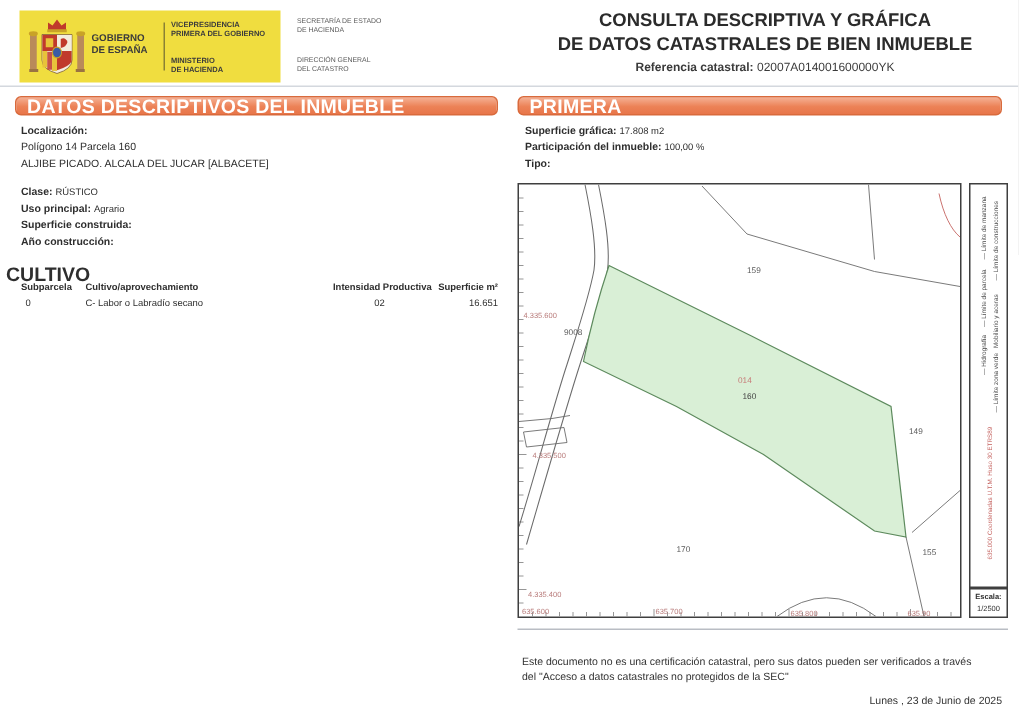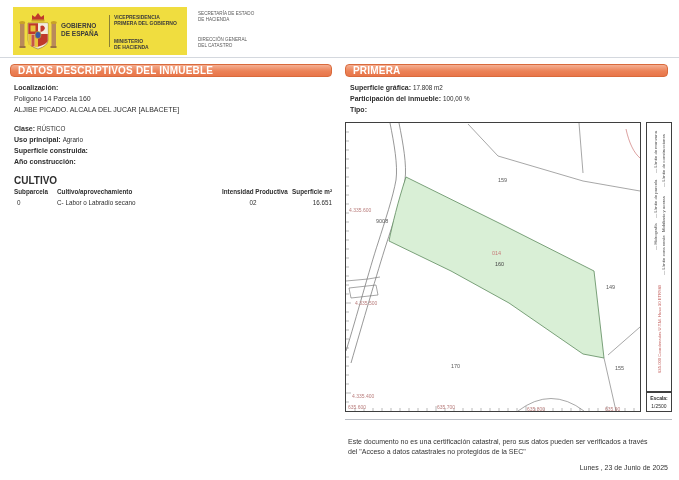--- a/index.html
+++ b/index.html
@@ -13,21 +13,21 @@
   #logo-divider{left:96px;top:8px;width:1px;height:32px;background:#8a8134;}
   .dept-txt{font-size:4.6px;line-height:1.3;color:#5a5a5a;white-space:pre-line;}
   #title-wrap{left:352px;top:6px;width:316px;text-align:center;}
   .title-line{font-size:12.3px;font-weight:bold;color:#2b2b2b;line-height:1.28;}
   #ref-line{font-size:8px;margin-top:3px;color:#3a3a3a;}
   #ref-line .lbl{font-weight:bold;}
   #header-rule{left:0;top:57px;width:679px;height:1px;background:#d4d8de;}
   
   .sec-bar{height:13px;border:1px solid #d96a3c;border-radius:4px;box-sizing:border-box;
            background:linear-gradient(180deg,#f5b093 0%,#ec8257 55%,#e8764a 100%);
-           color:#ffffff;font-weight:bold;font-size:10px;line-height:11px;padding-left:7px;letter-spacing:.2px;}
+           color:#ffffff;font-weight:bold;font-size:13px;line-height:11px;padding-left:7px;letter-spacing:.2px;}
   
   .t7{font-size:7px;line-height:1.1;}
   .b{font-weight:bold;}
   .t65{font-size:6.3px;}
   
   #map-box{left:345px;top:122px;width:296px;height:290px;border:1px solid #3f3f3f;box-sizing:border-box;background:#fff;}
   #legend-box{left:646px;top:122px;width:26px;height:270px;border:1px solid #3f3f3f;box-sizing:border-box;background:#fff;}
   #escala-box{left:646px;top:392px;width:26px;height:20px;border:1px solid #3f3f3f;box-sizing:border-box;
               background:#fff;text-align:center;font-size:5px;line-height:1.5;padding-top:2px;}
   #escala-box .lbl{font-weight:bold;display:block;}
@@ -74,40 +74,48 @@
     <div class="abs logo-txt" style="left:101px;top:7px">VICEPRESIDENCIA
 PRIMERA DEL GOBIERNO</div>
     <div class="abs logo-txt" style="left:101px;top:31px">MINISTERIO
 DE HACIENDA</div>
   </div>
   <div class="abs dept-txt" style="left:198px;top:11px">SECRETARÍA DE ESTADO
 DE HACIENDA</div>
   <div class="abs dept-txt" style="left:198px;top:37px">DIRECCIÓN GENERAL
 DEL CATASTRO</div>
 
+  <div class="abs" id="title-wrap">
+    <div class="title-line">CONSULTA DESCRIPTIVA Y GRÁFICA</div>
+    <div class="title-line">DE DATOS CATASTRALES DE BIEN INMUEBLE</div>
+    <div id="ref-line">
+      <span class="lbl">Referencia catastral:</span>
+      <span>02007A014001600000YK</span>
+    </div>
+  </div>
   <div class="abs" id="header-rule"></div>
 
   <div class="abs sec-bar" style="left:10px;top:64px;width:322px;">DATOS DESCRIPTIVOS DEL INMUEBLE</div>
 
   <div class="abs t7 b" style="left:14px;top:84px">Localización:</div>
   <div class="abs t7" style="left:14px;top:95px">Polígono 14 Parcela 160</div>
   <div class="abs t7" style="left:14px;top:106px">ALJIBE PICADO. ALCALA DEL JUCAR [ALBACETE]</div>
 
   <div class="abs t7" style="left:14px;top:125px">
     <span class="b">Clase:</span>
     <span class="t65">RÚSTICO</span>
   </div>
   <div class="abs t7" style="left:14px;top:136px">
     <span class="b">Uso principal:</span>
     <span class="t65">Agrario</span>
   </div>
   <div class="abs t7 b" style="left:14px;top:147px">Superficie construida:</div>
   <div class="abs t7 b" style="left:14px;top:158px">Año construcción:</div>
 
-  <div class="abs b" style="left:14px;top:175px;font-size:10px">CULTIVO</div>
+  <div class="abs b" style="left:4px;top:175px;font-size:13px">CULTIVO</div>
 
   <div class="abs t65 b" style="left:14px;top:188px">Subparcela</div>
   <div class="abs t65 b" style="left:57px;top:188px">Cultivo/aprovechamiento</div>
   <div class="abs t65 b" style="left:222px;top:188px">Intensidad Productiva</div>
   <div class="abs t65 b" style="left:270px;top:188px;width:62px;text-align:right">Superficie m²</div>
   <div>
     <div class="abs t65" style="left:17px;top:199px">0</div>
     <div class="abs t65" style="left:57px;top:199px">C- Labor o Labradío secano</div>
     <div class="abs t65" style="left:222px;top:199px;width:62px;text-align:center">02</div>
     <div class="abs t65" style="left:270px;top:199px;width:62px;text-align:right">16.651</div>

